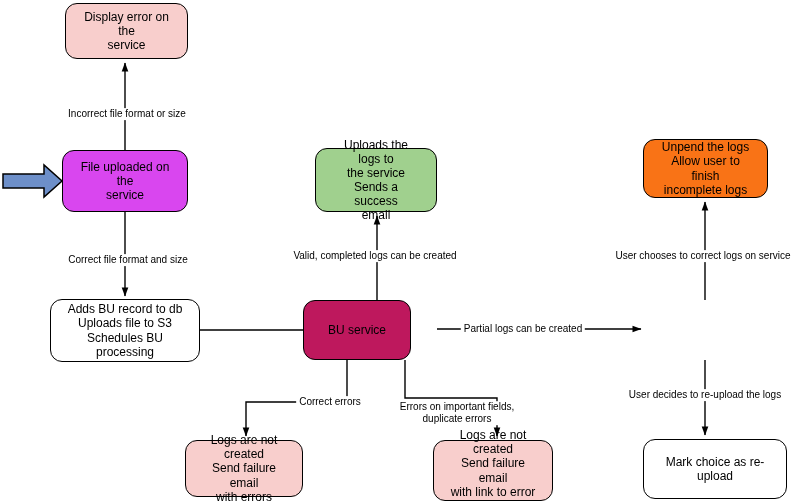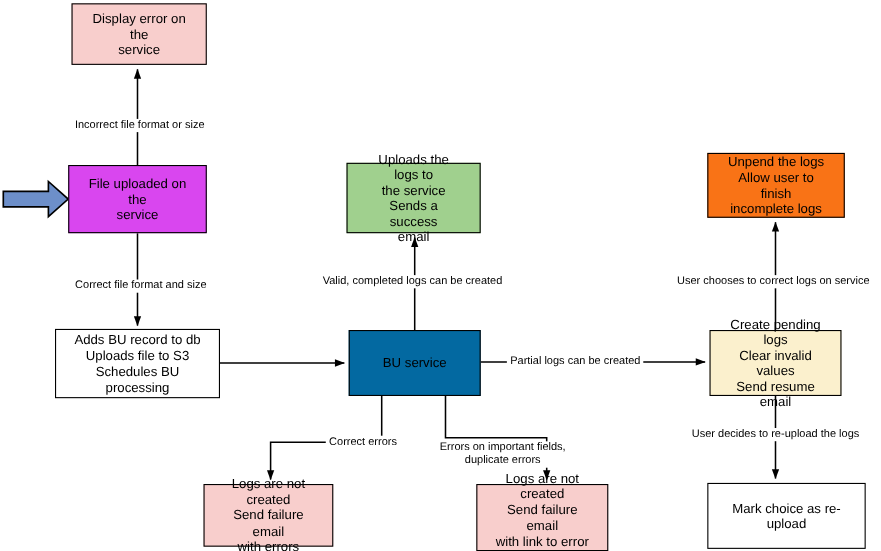--- a/index.html
+++ b/index.html
@@ -9,21 +9,21 @@
     background:#ffffff;
     font-family:"Liberation Sans", sans-serif;
     color:#000;
     overflow:hidden;
   }
   #wires{position:absolute;left:0;top:0;width:801px;height:501px;}
   .node{
     position:absolute;
     box-sizing:border-box;
     border:1.5px solid #000;
-    border-radius:0;
+    border-radius:12px;
     display:flex;
     align-items:center;
     justify-content:center;
     text-align:center;
     white-space:pre-line;
     font-size:12px;
     line-height:1.17;
     padding:2px 16px;
     background:#fff;
   }
@@ -76,30 +76,27 @@
   <div class="node" style="left: 65px; top: 3px; width: 123px; height: 56px; background-color: rgb(248, 206, 204);">Display error on the
 service</div>
 
   <div class="node" style="left: 62px; top: 150px; width: 126px; height: 62px; background-color: #d946ef;">File uploaded on the
 service</div>
 
   <div class="node" style="left: 50px; top: 299px; width: 150px; height: 63px; background-color: rgb(255, 255, 255);">Adds BU record to db
 Uploads file to S3
 Schedules BU processing</div>
 
-  <div class="node" style="left: 317px; top: 300px; width: 120px; height: 60px; background-color: #0369a1;">BU service</div>
+  <div class="node" style="left: 303px; top: 300px; width: 108px; height: 60px; background-color: #be185d;">BU service</div>
 
   <div class="node" style="left: 315px; top: 148px; width: 122px; height: 64px; background-color: rgb(160, 208, 142);">Uploads the logs to
 the service
 Sends a success
 email</div>
 
-  <div class="node" style="left: 645px; top: 300px; width: 120px; height: 60px; background-color: rgb(251, 240, 205);">Create pending logs
-Clear invalid values
-Send resume email</div>
 
   <div class="node" style="left: 643px; top: 139px; width: 125px; height: 59px; background-color: #f97316;">Unpend the logs
 Allow user to finish
 incomplete logs</div>
 
   <div class="node" style="left: 643px; top: 439px; width: 144px; height: 60px; background-color: rgb(255, 255, 255);">Mark choice as re-
 upload</div>
 
   <div class="node" style="left: 185px; top: 440px; width: 118px; height: 57px; background-color: rgb(248, 206, 204);">Logs are not created
 Send failure email

